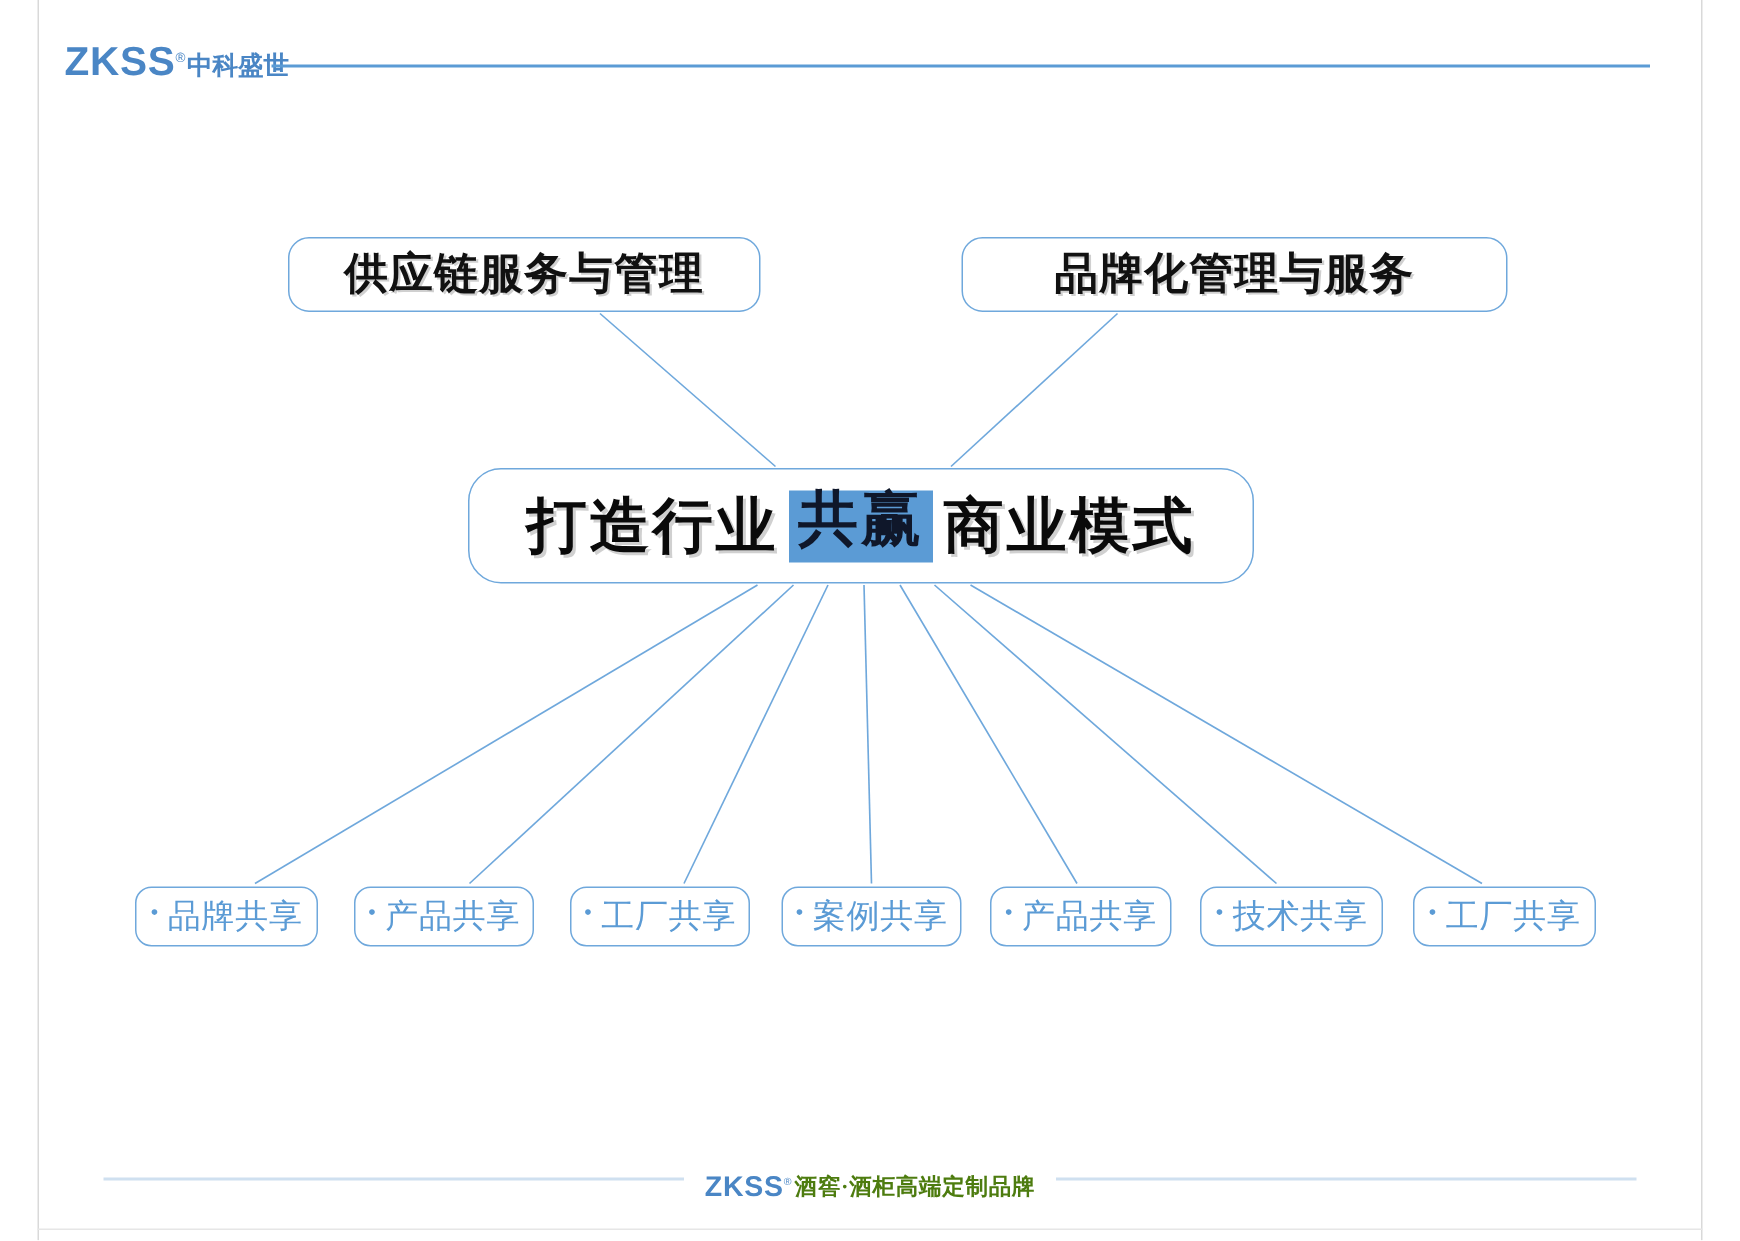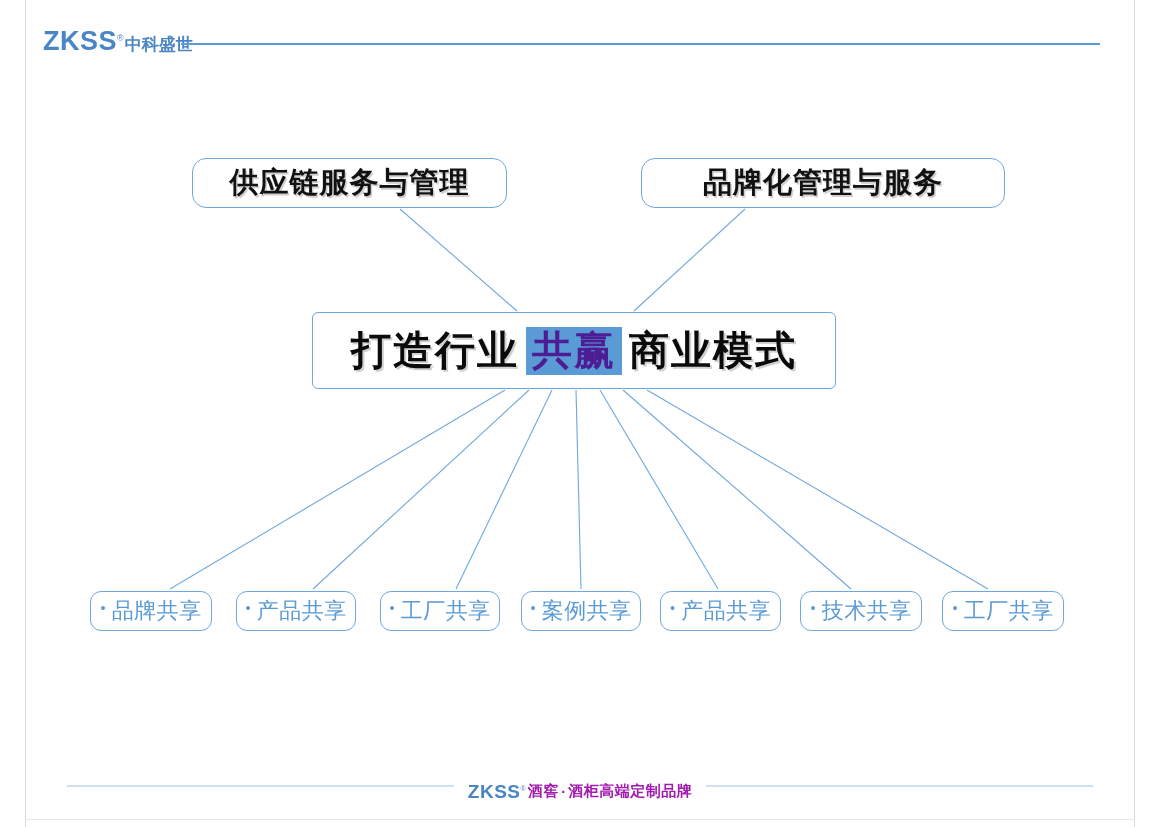--- a/index.html
+++ b/index.html
@@ -115,40 +115,41 @@
   }
 
   #node-top-left  { left: 192px; top: 158px; width: 315px; }
   #node-top-right { left: 641px; top: 158px; width: 364px; }
 
   #node-center {
     left: 312px;
     top: 312px;
     width: 524px;
     height: 77px;
-    border-radius: 6px;
+    border-radius: 22px;
     border-width: 1.8px;
   }
   #node-center .center-line {
     display: flex;
     align-items: center;
     font-family: "DejaVu Serif", "Liberation Serif", serif;
     font-weight: bold;
     font-size: 40px;
     color: #0a0a0a;
     letter-spacing: 2px;
     text-shadow: 2px 2px 0 rgba(120,120,120,0.35);
   }
   #node-center .center-hl {
     background: #5b9bd5;
-    color: #4c1d95;
+    color: #0f172a;
     padding: 2px 6px 4px 6px;
     margin: 0 7px;
     text-shadow: none;
     line-height: 1.05;
+    font-family: Liberation Mono, monospace;
   }
 
   .leaf-node {
     top: 591px;
     height: 40px;
     border-radius: 11px;
     border-width: 1.6px;
     padding: 0 10px;
   }
   .leaf-node .leaf-bullet {
@@ -206,24 +207,24 @@
   }
   #footer .footer-reg {
     font-family: "Liberation Sans", sans-serif;
     font-size: 7px;
     color: #4a86c5;
     position: relative;
     top: -9px;
     line-height: 1;
   }
   #footer .footer-cn {
-    font-family: Liberation Mono, monospace;
+    font-family: Liberation Serif, serif;
     font-weight: bold;
     font-size: 15px;
-    color: #a21caf;
+    color: #4d7c0f;
     line-height: 1;
     margin-left: 2px;
     position: relative;
     top: -1px;
     letter-spacing: 0.5px;
     margin-top: 16px;
   }
 </style>
 </head>
 <body>

